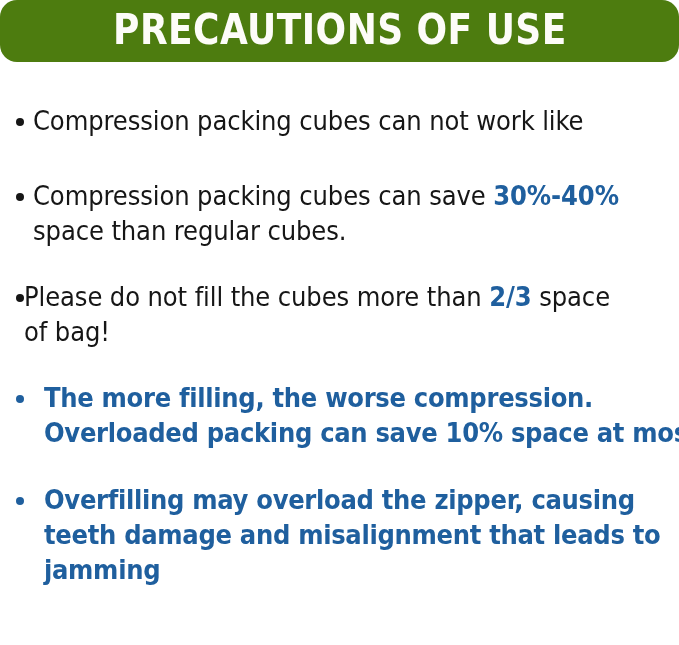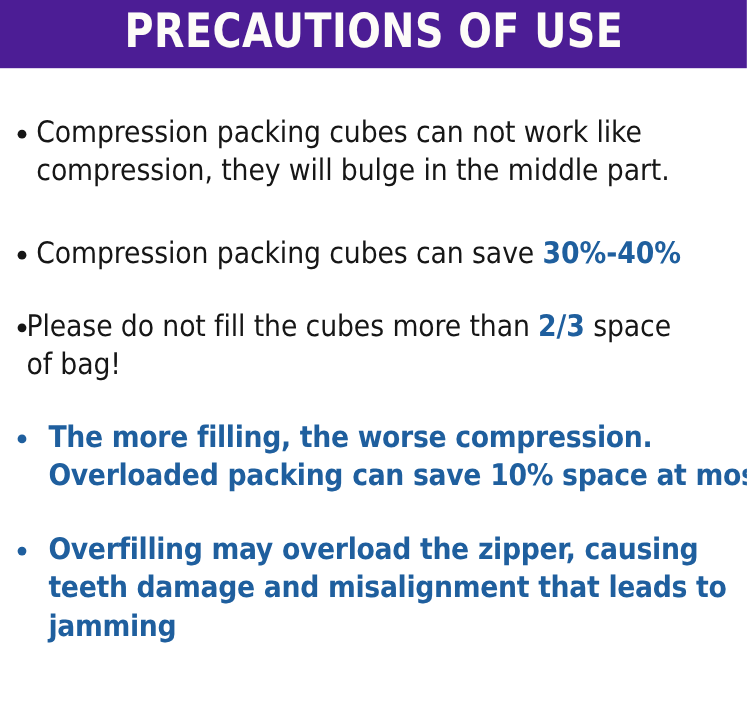--- a/index.html
+++ b/index.html
@@ -21,24 +21,25 @@
     background: #ffffff;
   }
 
   
   #header-band {
     position: absolute;
     left: 0;
     top: 0;
     width: 679px;
     height: 62px;
-    background: #4c1d95;
+    background: #4d7c0f;
     display: flex;
     align-items: center;
     justify-content: center;
+    border-radius: 17px;
   }
   #header-title {
     color: #fdfcf8;
     font-size: 43px;
     line-height: 43px;
     font-weight: bold;
     letter-spacing: 0.5px;
     transform: scaleX(0.93);
     transform-origin: center center;
     white-space: nowrap;
@@ -104,26 +105,26 @@
 
   <div id="header-band">
     <div id="header-title">PRECAUTIONS OF USE</div>
   </div>
 
   <ul id="precaution-list">
 
     <li class="precaution-item" id="item-1">
       <span class="bullet-dot"></span>
       <span class="text-line">Compression packing cubes can not work like</span>
-      <span class="text-line">compression, they will bulge in the middle part.</span>
     </li>
 
     <li class="precaution-item" id="item-2">
       <span class="bullet-dot"></span>
       <span class="text-line"><span>Compression packing cubes can save </span><span class="hl">30%-40%</span></span>
+      <span class="text-line">space than regular cubes.</span>
     </li>
 
     <li class="precaution-item" id="item-3">
       <span class="bullet-dot"></span>
       <span class="text-line"><span>Please do not fill the cubes more than </span><span class="hl">2/3</span><span> space</span></span>
       <span class="text-line">of bag!</span>
     </li>
 
     <li class="precaution-item blue" id="item-4">
       <span class="bullet-dot"></span>

